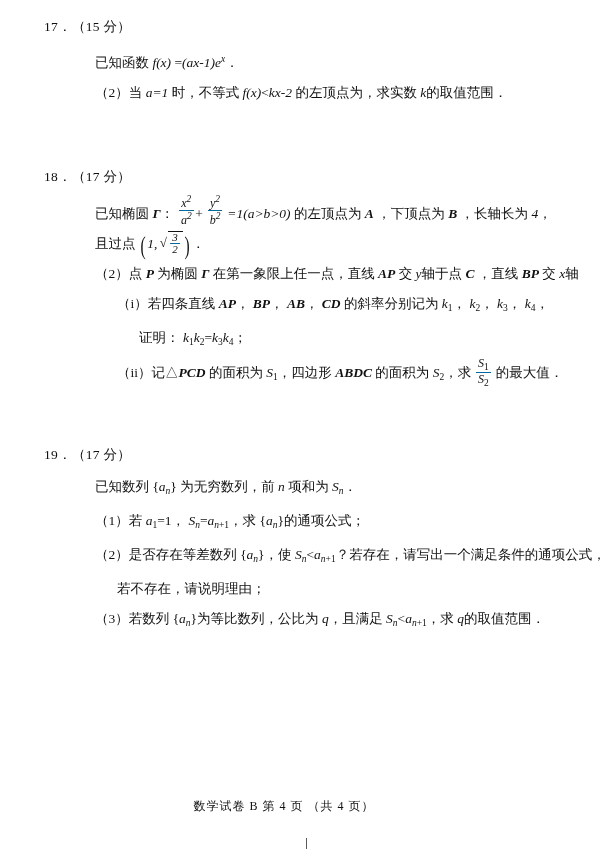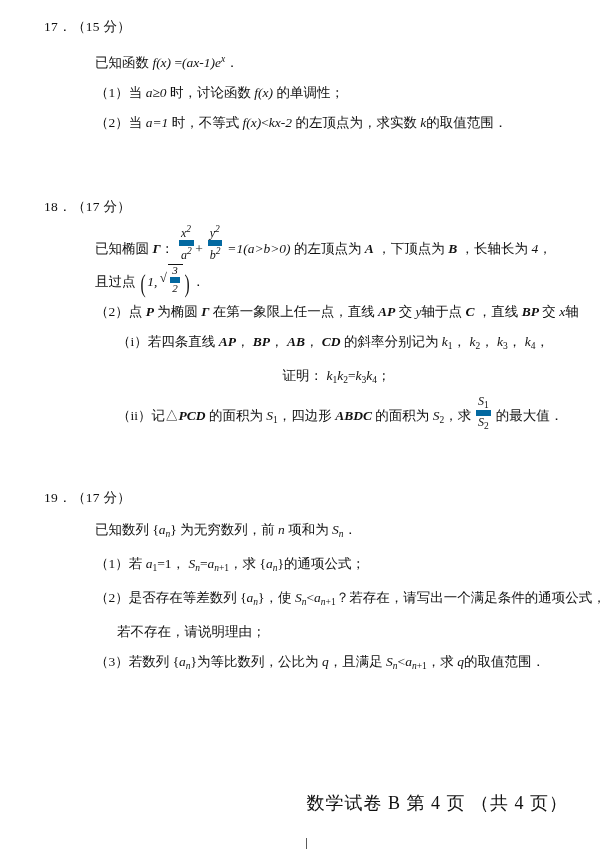--- a/index.html
+++ b/index.html
@@ -46,26 +46,27 @@
   .sub.up2 { font-style: normal; }
   .sup {
     font-size: 9.5px;
     vertical-align: 5px;
     font-style: italic;
   }
   
   .frac {
     display: inline-block;
     vertical-align: -0.52em;
+    text-align: center;
     font-size: 12px;
     line-height: 1.08;
     margin: 0 1.5px;
   }
   .frac .num { display: block; padding: 0 2px; }
-  .frac .den { display: block; border-top: 6px solid #0369a1; padding: 0 2px; }
+  .frac .den { display: block; border-top: 1px solid #0369a1; padding: 0 2px; }
   .frac.small { font-size: 11px; }
   
   .sqrt {
     display: inline-block;
     position: relative;
     padding-left: 7px;
   }
   .sqrt::before {
     content: "\221A";
     position: absolute;
@@ -83,30 +84,30 @@
   .bigparen {
     display: inline-block;
     font-size: 25px;
     line-height: 0;
     vertical-align: -6px;
     transform: scaleX(0.62);
     font-style: normal;
     font-family: "Liberation Serif", serif;
   }
   .subitem { margin-left: 22px; }
-  .subsub { margin-left: 44px; text-align: center; }
+  .subsub { margin-left: 44px; }
   .spacer17 { height: 60px; }
   .spacer18 { height: 54px; }
   .footer {
     position: absolute;
     left: 0;
     right: 0;
     bottom: 34px;
-    text-align: right;
-    font-size: 18px;
+    text-align: center;
+    font-size: 12px;
     letter-spacing: 1px;
   }
   .tickmark {
     position: absolute;
     left: 306px;
     bottom: 0px;
     width: 1px;
     height: 11px;
     background: #5a5a5a;
   }
@@ -121,27 +122,20 @@
       <span>17．</span><span>（15 分）</span>
     </div>
 
     <div class="body-block">
       <div class="line">
         <span>已知函数</span>
         <span class="it">f(x)</span>
         <span class="up">=</span><span class="it">(ax-1)e</span><span class="sup">x</span><span class="up">．</span>
       </div>
 
-      <div class="line">
-        <span>（1）</span><span>当</span>
-        <span class="it">a≥0</span>
-        <span>时，讨论函数</span>
-        <span class="it">f(x)</span>
-        <span>的单调性；</span>
-      </div>
 
       <div class="line">
         <span>（2）</span><span>当</span>
         <span class="it">a=1</span>
         <span>时，不等式</span>
         <span class="it">f(x)</span><span class="up">&lt;</span><span class="it">kx-2</span>
         <span>的左顶点为，求实数</span>
         <span class="it">k</span><span>的取值范围．</span>
       </div>
     </div>

